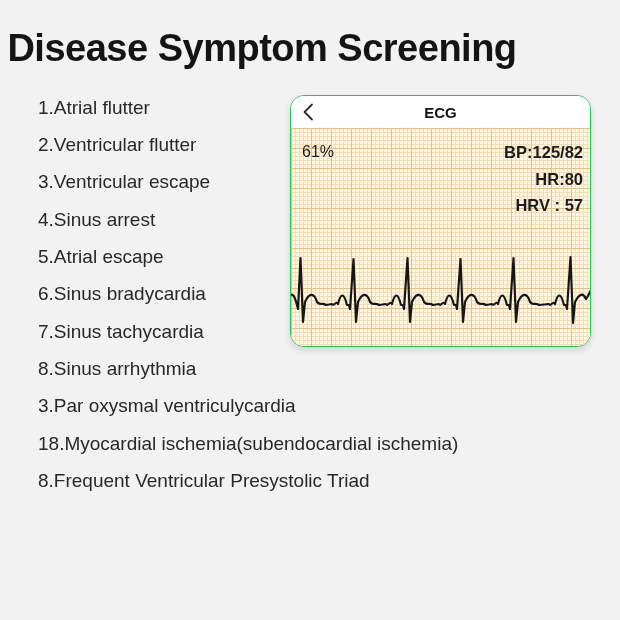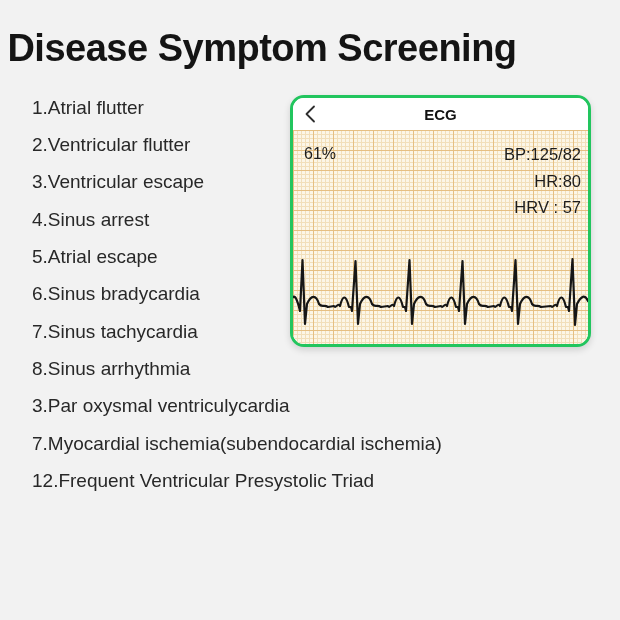--- a/index.html
+++ b/index.html
@@ -7,29 +7,29 @@
   body { font-family:"Liberation Sans","DejaVu Sans",sans-serif; }
   .canvas {
     position:relative; width:620px; height:620px;
     background:#f2f2f2; overflow:hidden;
   }
   .title {
     position:absolute; top:27px; left:0; width:524px;
     text-align:center; font-size:38px; font-weight:700;
     letter-spacing:-0.5px; color:#141414;
   }
-  .symptom-list { position:absolute; left:32px; top:89px; width:560px; }
+  .symptom-list { position:absolute; left:38px; top:89px; width:560px; }
   .symptom-item {
     height:37.35px; display:flex; align-items:center;
     font-size:19px; color:#282828; white-space:nowrap;
   }
   
   .ecg-panel {
     position:absolute; left:290px; top:95px; width:301px; height:252px;
-    background:#ffffff; border:3px solid #22c55e; border-radius:14px;
+    background:#ffffff; border:1px solid #22c55e; border-radius:14px;
     box-shadow:0 3px 7px rgba(0,0,0,0.14);
     overflow:hidden;
   }
   .ecg-header { position:relative; height:32px; background:#ffffff; }
   .back-btn {
     position:absolute; left:11px; top:7px; width:14px; height:18px;
     display:flex; align-items:center; cursor:pointer;
   }
   .ecg-title {
     position:absolute; left:0; right:0; top:0; height:32px;
@@ -46,43 +46,43 @@
       linear-gradient(to bottom, #f2dfba 1px, transparent 1px);
     background-size:20px 20px, 20px 20px, 4px 4px, 4px 4px;
   }
   .battery {
     position:absolute; left:11px; top:11px;
     font-size:16px; line-height:26px; color:#1c1c1c; font-weight:500;
   }
   .vitals {
     position:absolute; right:7px; top:11px;
     text-align:right; font-size:16.5px; line-height:26.5px;
-    color:#1c1c1c; font-weight:400;
+    color:#1c1c1c; font-weight:700;
   }
   .wave { position:absolute; left:0; top:0; width:301px; height:220px; }
 </style>
 </head>
 <body>
 
 <div class="canvas">
 
   <h1 class="title">Disease Symptom Screening</h1>
 
   <div class="symptom-list">
     <div class="symptom-item">1.Atrial flutter</div>
     <div class="symptom-item">2.Ventricular flutter</div>
     <div class="symptom-item">3.Ventricular escape</div>
     <div class="symptom-item">4.Sinus arrest</div>
     <div class="symptom-item">5.Atrial escape</div>
     <div class="symptom-item">6.Sinus bradycardia</div>
     <div class="symptom-item">7.Sinus tachycardia</div>
     <div class="symptom-item">8.Sinus arrhythmia</div>
     <div class="symptom-item">3.Par oxysmal ventriculycardia</div>
-    <div class="symptom-item">7.Myocardial ischemia(subendocardial ischemia)</div>
-    <div class="symptom-item">12.Frequent Ventricular Presystolic Triad</div>
+    <div class="symptom-item">18.Myocardial ischemia(subendocardial ischemia)</div>
+    <div class="symptom-item">8.Frequent Ventricular Presystolic Triad</div>
   </div>
 
   <div class="ecg-panel">
     <div class="ecg-header">
       <span class="back-btn">
         <svg width="12" height="18" viewBox="0 0 12 18">
           <polyline points="10,1.5 2.5,9 10,16.5" fill="none" stroke="#2d2d2d" stroke-width="1.8" stroke-linecap="round" stroke-linejoin="round"></polyline>
         </svg>
       </span>
       <span class="ecg-title">ECG</span>

